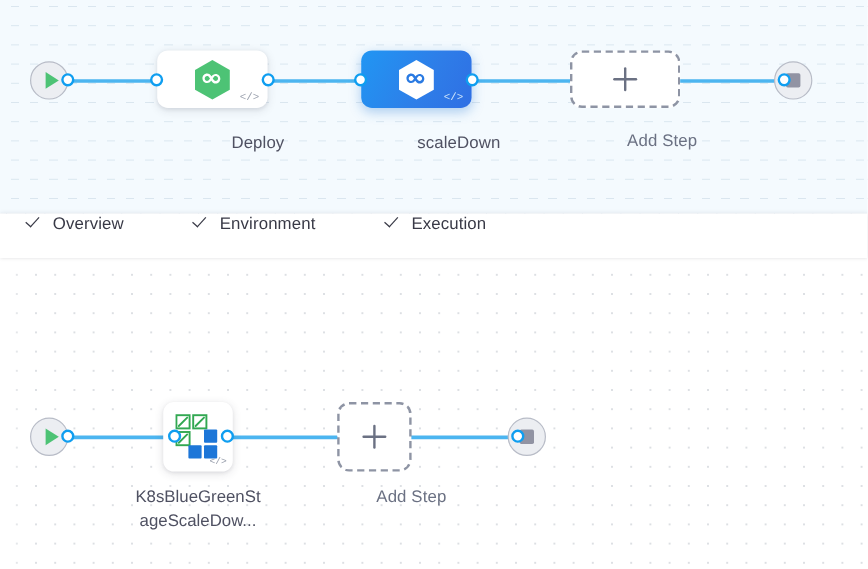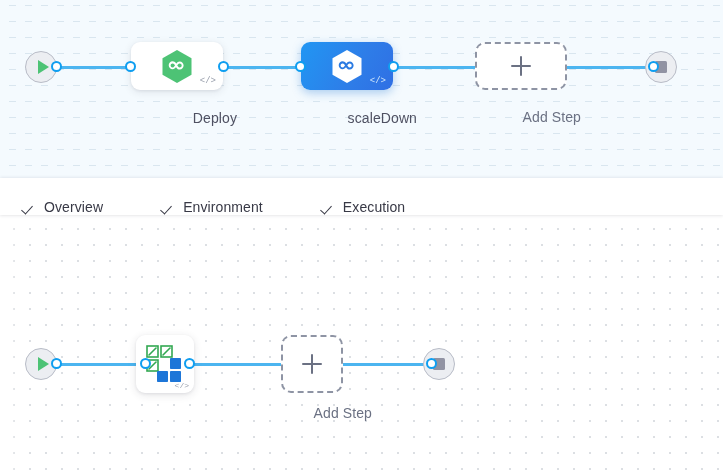--- a/index.html
+++ b/index.html
@@ -78,21 +78,21 @@
     box-shadow: 0 1px 3px rgba(40,41,61,0.10), 0 -1px 3px rgba(40,41,61,0.06);
     z-index: 20;
     display: flex;
     align-items: stretch;
     padding-left: 22px;
     box-sizing: border-box;
   }
   .tab {
     position: relative;
     display: flex;
-    align-items: flex-end;
+    align-items: flex-start;
     gap: 8px;
     padding: 0 2px;
     margin-right: 56px;
     cursor: pointer;
     user-select: none;
   }
   .tab-label {
     font-size: 14px;
     color: #383946;
     letter-spacing: 0.1px;
@@ -397,20 +397,24 @@
             <rect x="24" y="13" width="11" height="11" rx="0.8"></rect>
             <rect x="11" y="26" width="11" height="11" rx="0.8"></rect>
             <rect x="24" y="26" width="11" height="11" rx="0.8"></rect>
           </g>
         </svg>
       </div>
       <div class="code-badge">&lt;/&gt;</div>
     </div>
     <div class="dot" style="left:140px; top:143px;"></div>
     <div class="dot" style="left:184px; top:143px;"></div>
+    <div class="step-label" style="left:100px; top:188px;">
+      <span>K8sBlueGreenSt</span>
+      <span>ageScaleDow...</span>
+    </div>
 
     <div class="add-step" style="left:281px; top:120px;">
       <div class="plus"></div>
     </div>
     <div class="node-label muted" style="left:252px; top:190px; width:120px;">Add Step</div>
 
     <div class="dot" style="left:426px; top:143px;"></div>
     <div class="terminal" style="left:423px; top:133px;">
       <div class="stop-sq"></div>
     </div>

